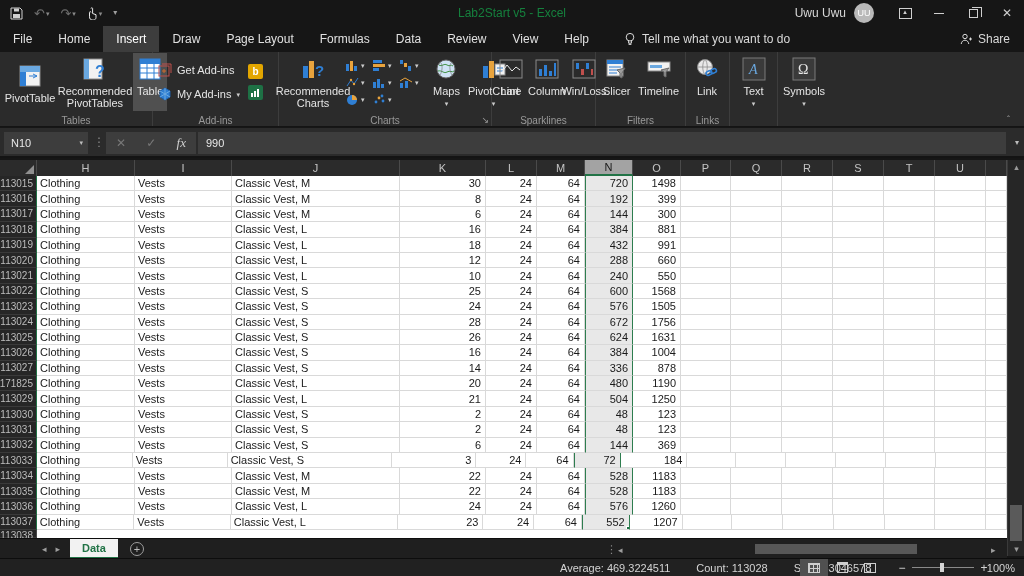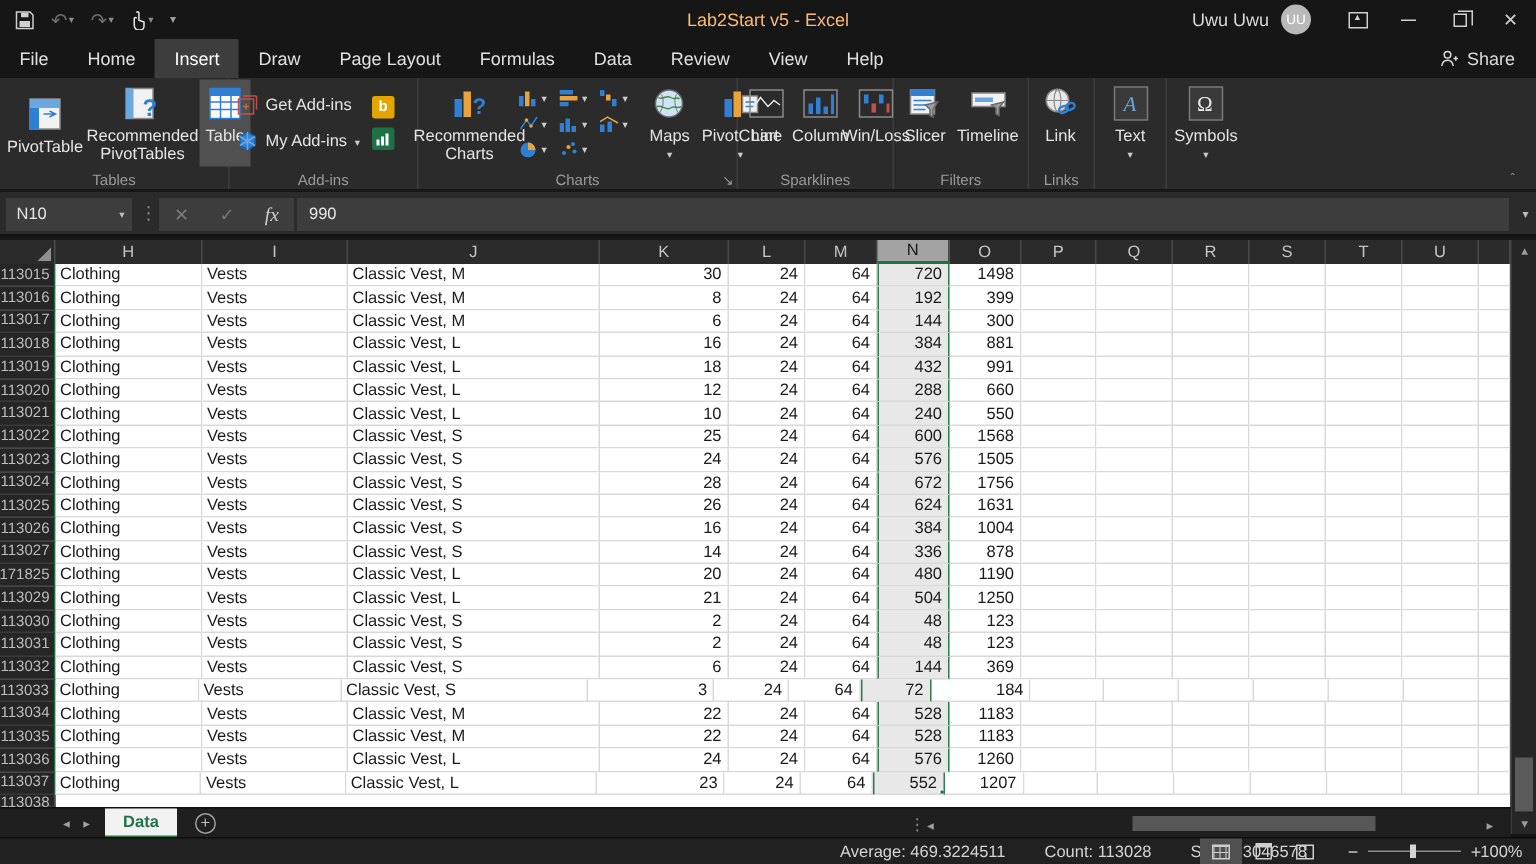--- a/index.html
+++ b/index.html
@@ -8,21 +8,21 @@
   #app { position:relative; width:1024px; height:576px; }
 
   
   .titlebar { position:absolute; top:0; left:0; width:1024px; height:26px; background:#161616;
     display:flex; align-items:center; color:#cfcfcf; }
   .qat { display:flex; align-items:center; gap:11px; margin-left:10px; z-index:2; }
   .qat .ic { display:flex; align-items:center; color:#bdbdbd; font-size:13px; line-height:1; }
   .qat .dim { color:#6e6e6e; }
   .mini-drop { font-size:7px; color:#8a8a8a; margin-left:1px; }
   .title-center { position:absolute; left:0; top:0; width:100%; height:26px; display:flex;
-    align-items:center; justify-content:center; font-size:12px; color:#fdba74; pointer-events:none; }
+    align-items:center; justify-content:center; font-size:12px; color:#15803d; pointer-events:none; }
   .tb-right { margin-left:auto; display:flex; align-items:center; height:26px; z-index:2; }
   .username { font-size:12px; color:#d8d8d8; margin-right:8px; }
   .avatar { width:20px; height:20px; border-radius:50%; background:#b9b9b9; color:#ffffff;
     font-size:9px; display:flex; align-items:center; justify-content:center; margin-right:14px; }
   .winbtn { width:34px; height:26px; display:flex; align-items:center; justify-content:center; color:#cfcfcf; }
   .rdo-box { width:13px; height:11px; border:1px solid #cfcfcf; display:flex; align-items:flex-start; justify-content:center; font-size:7px; line-height:6px; }
   .min-glyph { width:10px; border-top:1px solid #cfcfcf; }
   .restore-glyph { position:relative; width:9px; height:9px; border:1px solid #cfcfcf; }
   .restore-glyph:before { content:""; position:absolute; top:-3px; left:2px; width:9px; height:9px; border:1px solid #cfcfcf; border-left:none; border-bottom:none; }
   .close-glyph { font-size:12px; }
@@ -177,20 +177,29 @@
         <div class="tab">Home</div>
         <div class="tab active">Insert</div>
         <div class="tab">Draw</div>
         <div class="tab">Page Layout</div>
         <div class="tab">Formulas</div>
         <div class="tab">Data</div>
         <div class="tab">Review</div>
         <div class="tab">View</div>
         <div class="tab">Help</div>
       </div>
+    <div class="tellme">
+      <span>
+        <svg width="12" height="15" viewBox="0 0 12 15">
+            <circle cx="6" cy="5.2" r="3.8" fill="none" stroke="#dadada"></circle>
+            <path d="M4.6 9v2.2h2.8V9M4.6 12.4h2.8" fill="none" stroke="#dadada"></path>
+          </svg>
+      </span>
+      <span>Tell me what you want to do</span>
+    </div>
     <div class="share">
       <span>
         <svg width="13" height="12" viewBox="0 0 13 12">
             <circle cx="5" cy="3.5" r="2.2" fill="none" stroke="#dadada"></circle>
             <path d="M1.2 11c.4-2.6 2-3.8 3.8-3.8S8.4 8.4 8.8 11" fill="none" stroke="#dadada"></path>
             <path d="M10.5 4.5v3M9 6h3" stroke="#dadada"></path>
           </svg>
       </span>
       <span>Share</span>
     </div>

